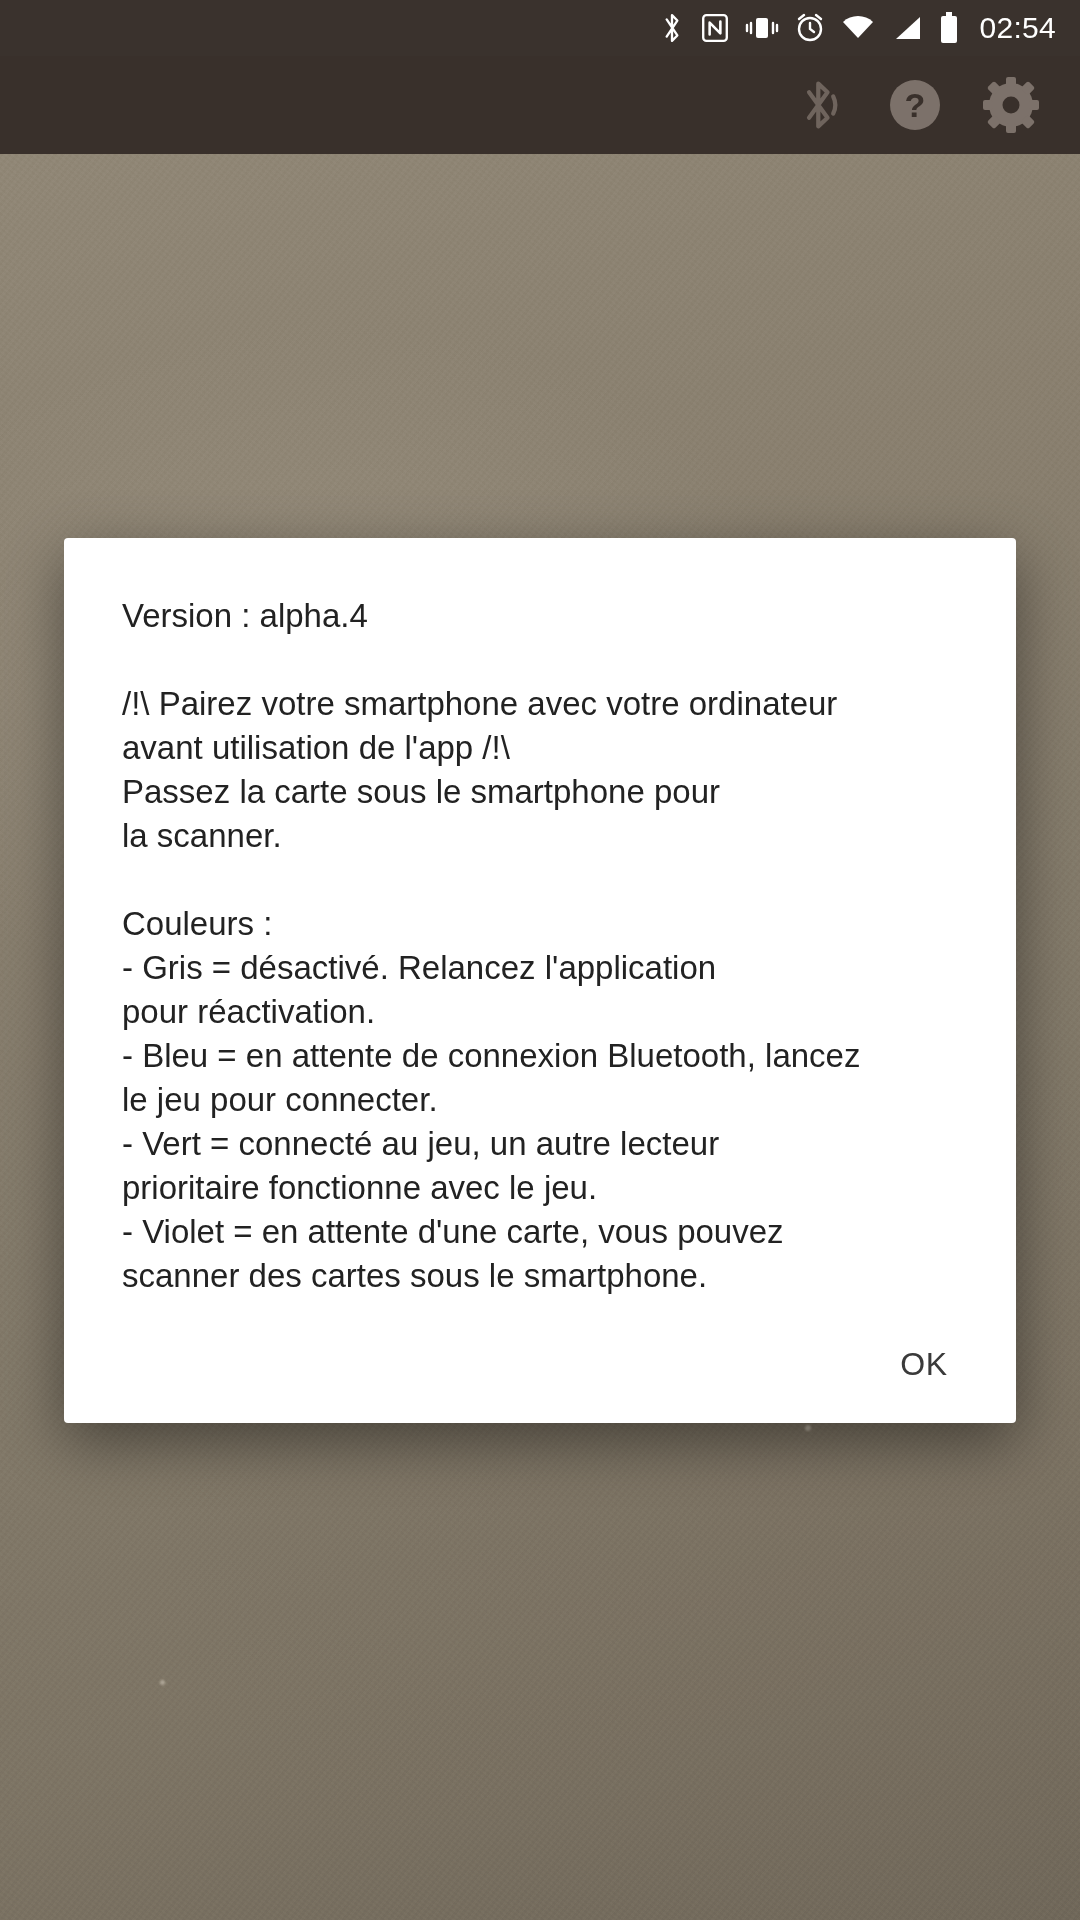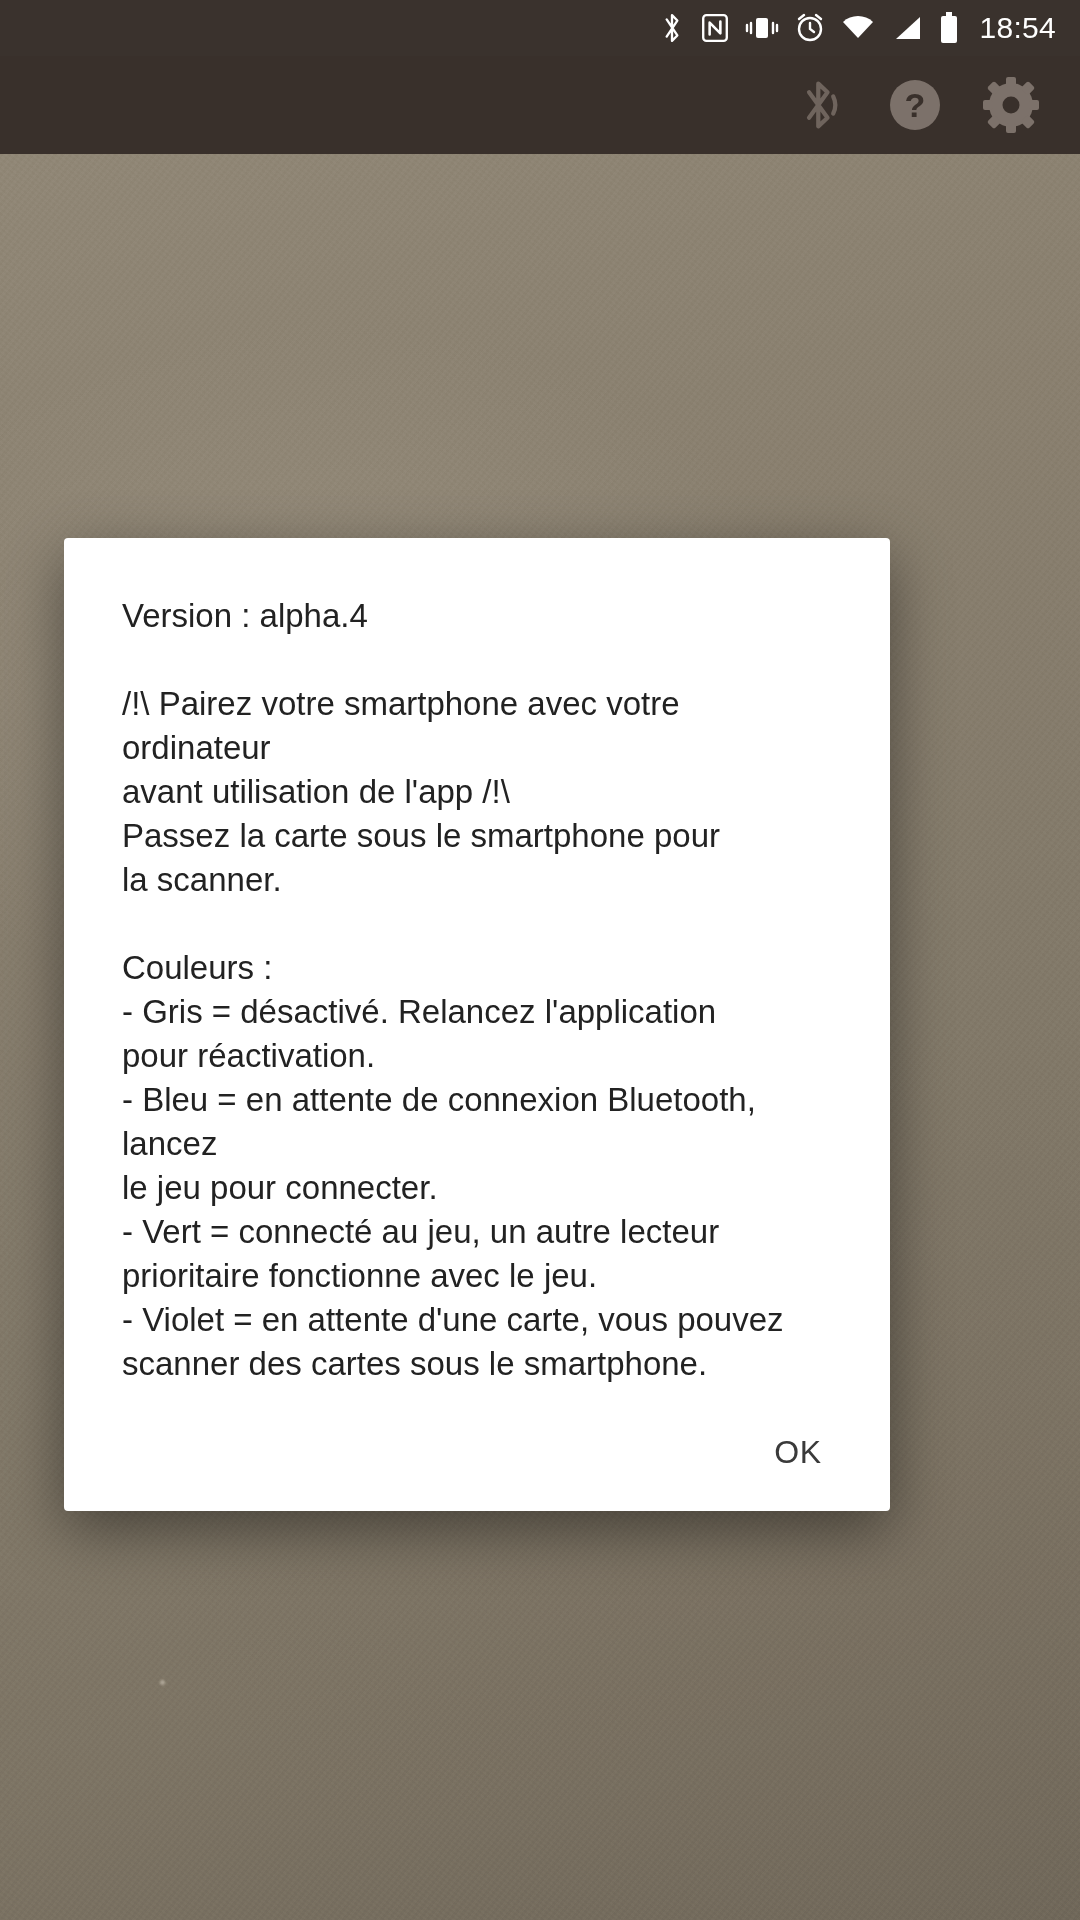--- a/index.html
+++ b/index.html
@@ -139,21 +139,21 @@
     width: 1080px; height: 1920px;
     background: rgba(0,0,0,0.0);
     z-index: 40;
   }
 
   
   .dialog {
     position: absolute;
     left: 64px;
     top: 538px;
-    width: 826px;
+    width: 952px;
     background: #ffffff;
     border-radius: 4px;
     box-shadow: 0 18px 60px rgba(0,0,0,0.45);
     z-index: 50;
     box-sizing: border-box;
     padding: 56px 58px 0 58px;
   }
   .dialog-body {
     color: #222222;
     font-size: 33px;
@@ -223,21 +223,21 @@
       <svg width="32" height="28" viewBox="0 0 32 28" aria-hidden="true">
         <path d="M29 3 L29 25 L5 25 Z" fill="#ffffff"></path>
       </svg>
     </span>
     <span class="si">
       <svg width="20" height="32" viewBox="0 0 20 32" aria-hidden="true">
         <rect x="7" y="0" width="6" height="4" fill="#ffffff"></rect>
         <rect x="2" y="4" width="16" height="27" rx="2" fill="#ffffff"></rect>
       </svg>
     </span>
-    <span class="status-clock">18:54</span>
+    <span class="status-clock">02:54</span>
   </div>
 
   <div class="appbar">
     <div class="action">
       <svg width="44" height="54" viewBox="0 0 30 38" aria-hidden="true">
         <path d="M8 10 L21 28 L14.5 34 L14.5 4 L21 10 L8 28" fill="none" stroke="#6f645d" stroke-width="3" stroke-linejoin="round" stroke-linecap="round"></path>
         <path d="M25 13 Q28 19 25 25" fill="none" stroke="#6f645d" stroke-width="3" stroke-linecap="round"></path>
       </svg>
     </div>
     <div class="action">

